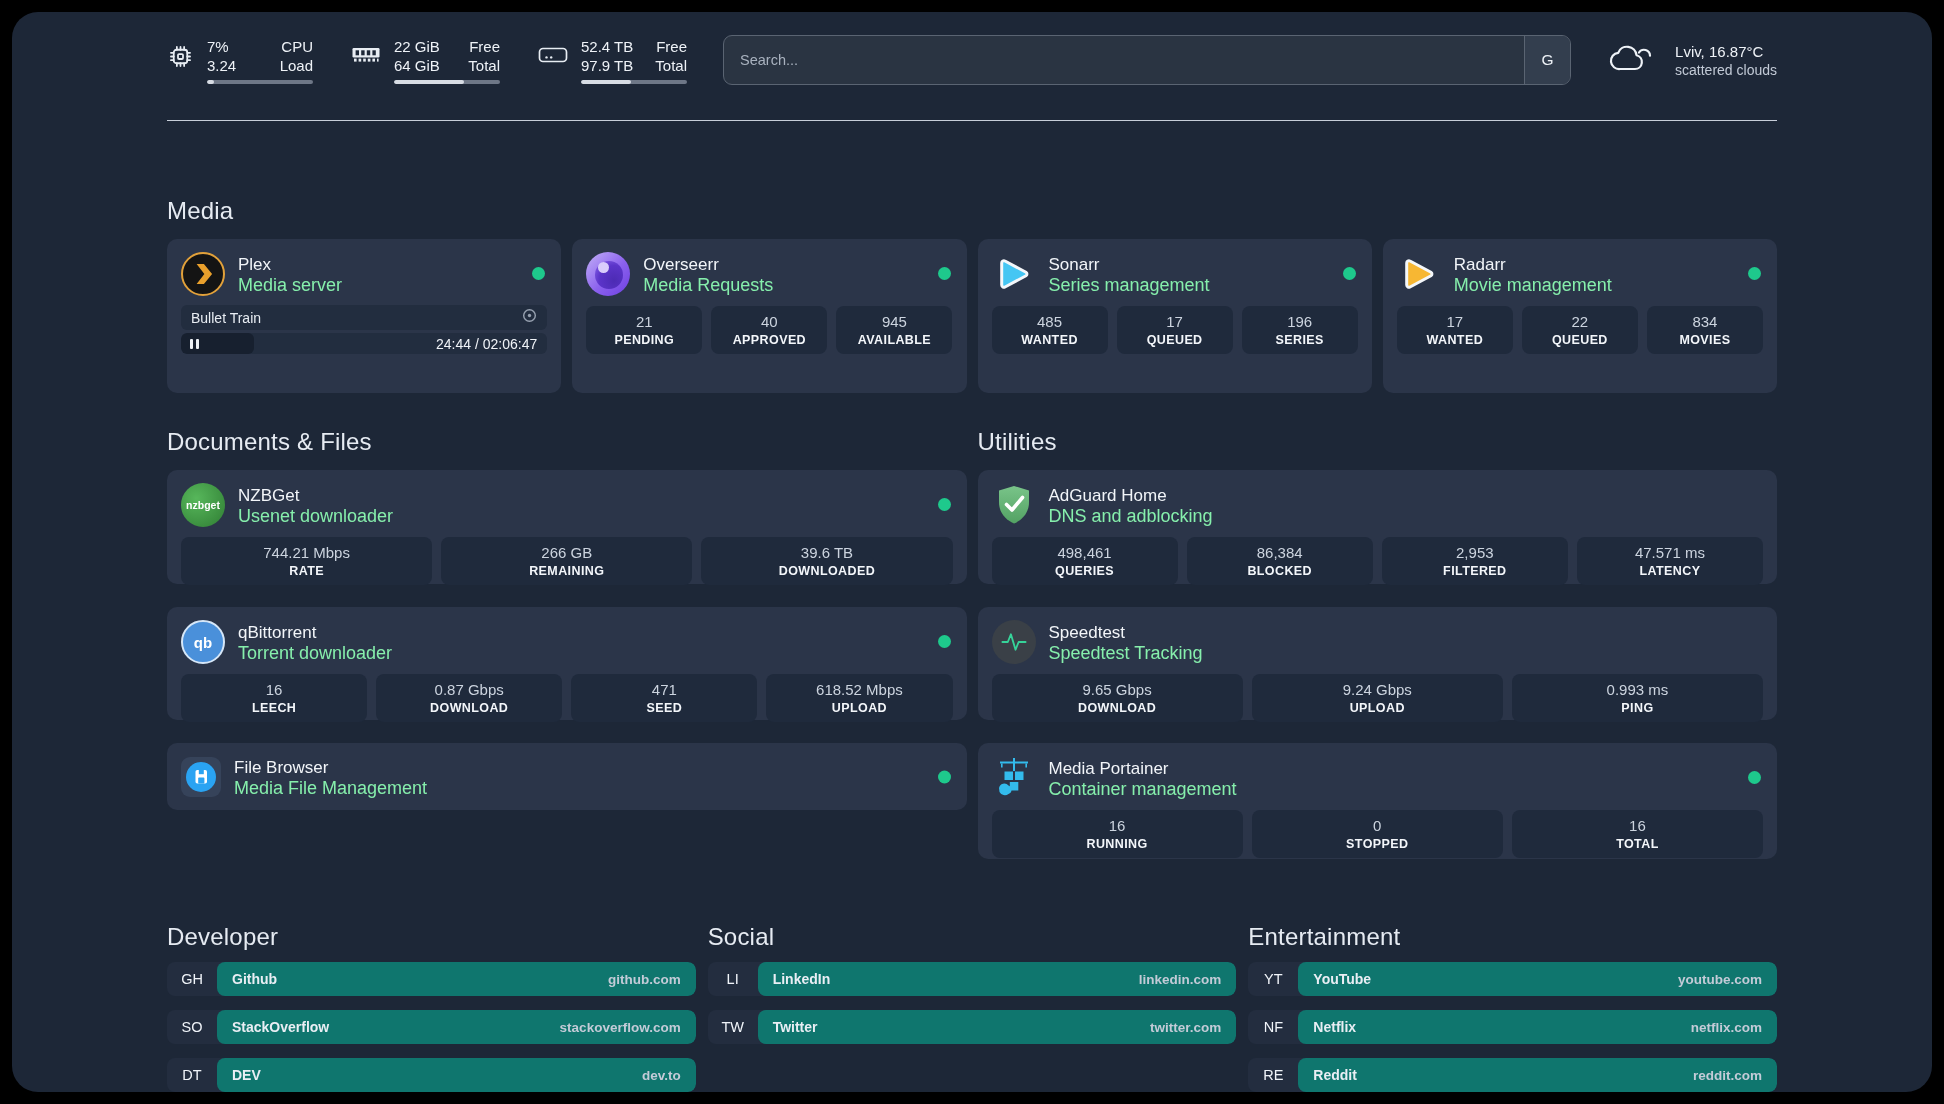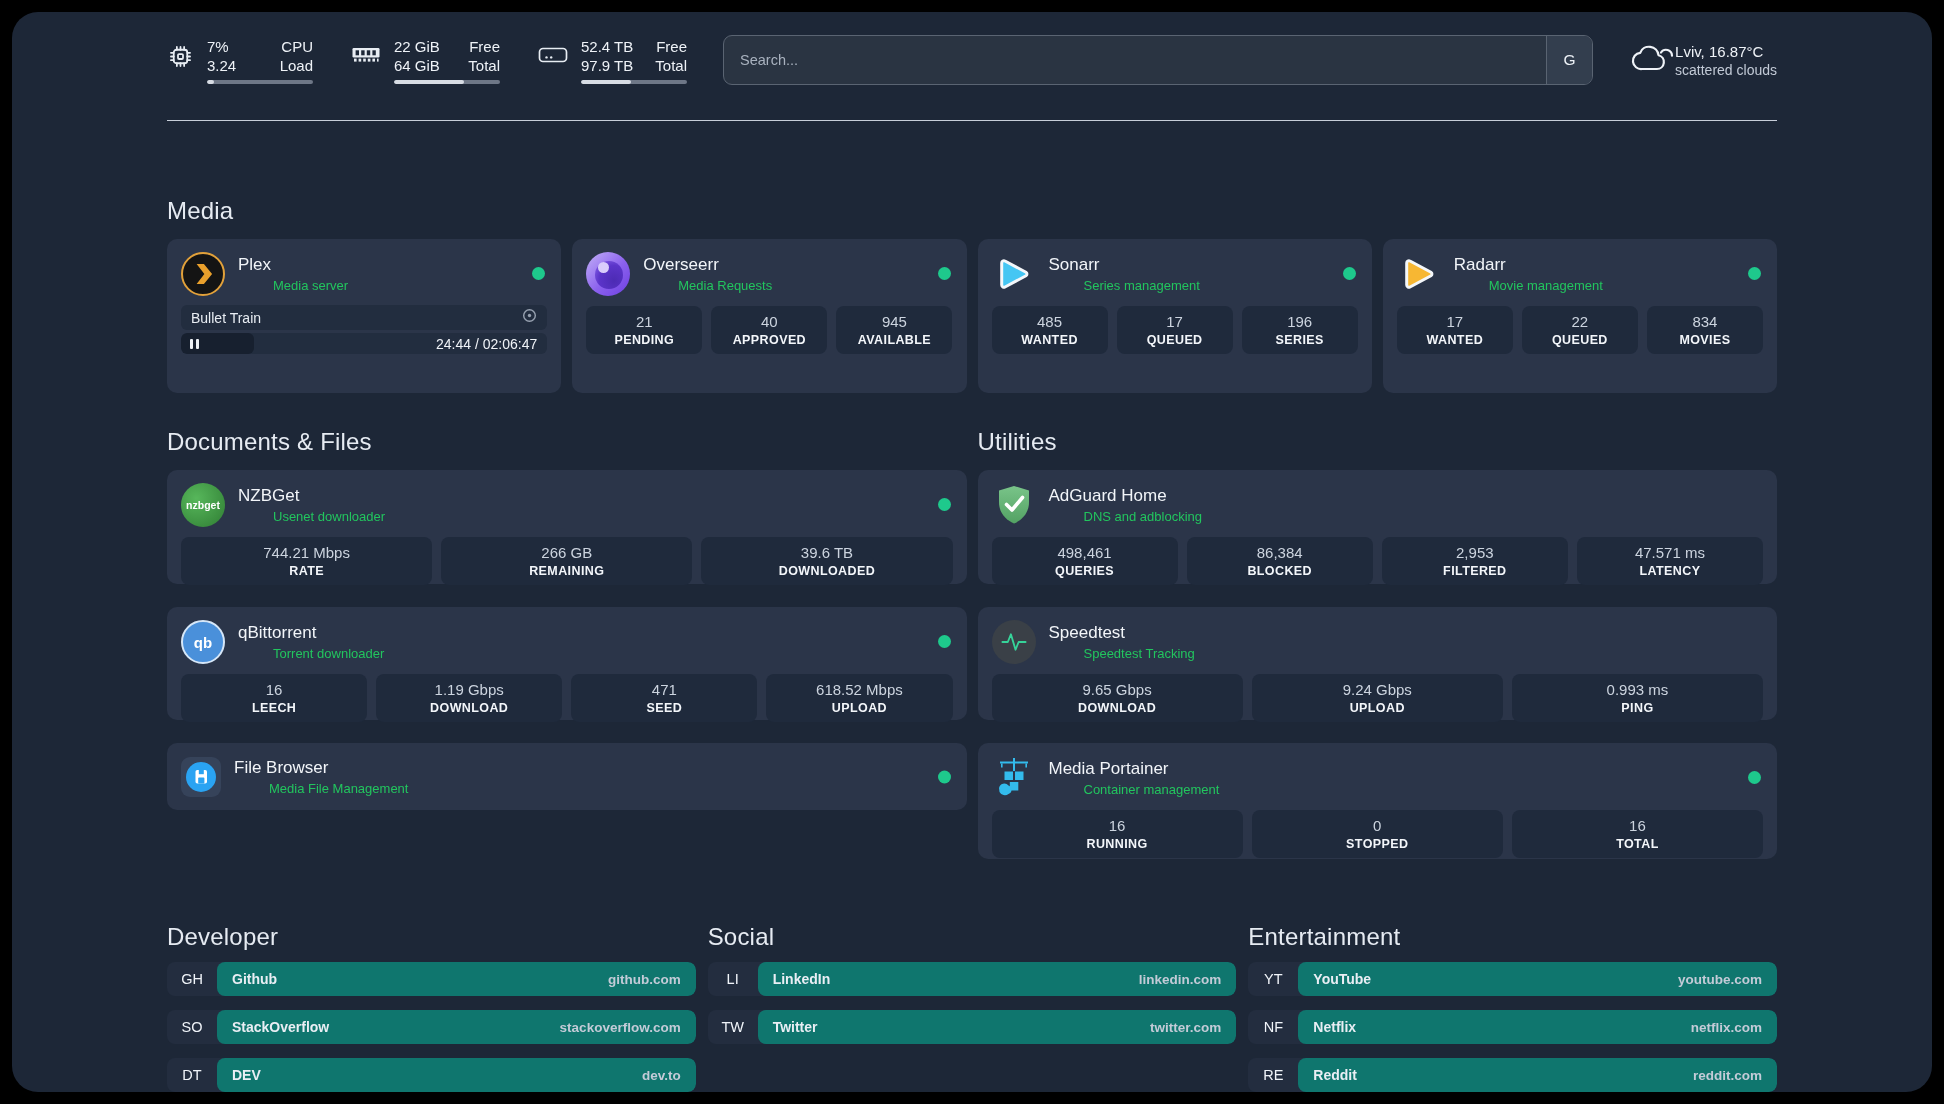--- a/index.html
+++ b/index.html
@@ -19,40 +19,40 @@
   .sys-fill { position:absolute; left:0; top:0; height:100%; background:#d7dce4; border-radius:2px; }
 
   .searchbar { flex:1; margin:0 38px 0 36px; height:50px; display:flex; align-items:stretch;
                background:#2a3442; border:1.5px solid #5a6472; border-radius:9px; overflow:hidden; }
   .searchbar input { flex:1; background:transparent; border:none; outline:none;
                      color:#dfe5ec; font-size:14.5px; padding:0 16px; font-family:"Liberation Sans", sans-serif; }
   .searchbar input::placeholder { color:#a9b2bf; }
   .g-btn { width:46px; border:none; border-left:1.5px solid #5a6472; background:#333e4e;
            color:#eef2f7; font-size:15.5px; cursor:pointer; font-family:"Liberation Sans", sans-serif; }
 
-  .weather { display:flex; align-items:center; gap:0; color:#eef2f7; }
+  .weather { display:flex; align-items:center; gap:22px; color:#eef2f7; }
   .w-line1 { font-size:15px; line-height:19px; }
   .w-line2 { font-size:14px; color:#c2cad6; line-height:18px; }
 
   .divider { margin-top:37px; border:none; border-top:1.5px solid #c7ced9; }
 
   
   h2.sec { font-size:24px; font-weight:500; color:#e6ebf2; letter-spacing:.2px; line-height:30px; }
   .sec-media { margin-top:75px; }
   .cards4 { margin-top:13px; display:grid; grid-template-columns:repeat(4,1fr); gap:11px; }
 
   .card { position:relative; background:#2b3549; border-radius:10px; padding:13px 14px; }
   .h129 { height:154px; } .h114 { height:114px; } .h113 { height:113px; } .h116 { height:116px; }
   .card.slim { height:67px; display:flex; align-items:center; padding:0 14px; }
 
   .card-head { display:flex; align-items:center; gap:13px; }
   .app-icon { width:44px; height:44px; flex:0 0 auto; border-radius:50%;
               display:flex; align-items:center; justify-content:center; }
   .titles .t { font-size:17px; font-weight:500; color:#f2f5f9; line-height:21px; }
-  .titles .s { font-size:13px; color:#22c55e; line-height:17px; margin-top:2px;margin-left:35px; }
+  .titles .s { font-size:18px; color:#86efac; line-height:17px; margin-top:2px; }
   .dot { position:absolute; right:16px; top:28px; width:13px; height:13px; border-radius:50%; background:#1ec98c; }
   .card.slim .dot { top:50%; transform:translateY(-50%); }
 
   .stats { display:flex; gap:9px; margin-top:10px; }
   .stat { flex:1; height:48px; background:#1f2a3c; border-radius:8px;
           display:flex; flex-direction:column; align-items:center; justify-content:center; gap:3px; }
   .stat .v { font-size:15px; color:#ccd4df; }
   .stat .l { font-size:12.5px; font-weight:700; color:#f3f6fa; letter-spacing:.4px; }
 
   
@@ -372,21 +372,21 @@
               <div class="s">Torrent downloader</div>
             </div>
           </div>
           <span class="dot"></span>
           <div class="stats">
             <div class="stat">
                 <div class="v">16</div>
                 <div class="l">LEECH</div>
               </div>
             <div class="stat">
-                <div class="v">1.19 Gbps</div>
+                <div class="v">0.87 Gbps</div>
                 <div class="l">DOWNLOAD</div>
               </div>
             <div class="stat">
                 <div class="v">471</div>
                 <div class="l">SEED</div>
               </div>
             <div class="stat">
                 <div class="v">618.52 Mbps</div>
                 <div class="l">UPLOAD</div>
               </div>

